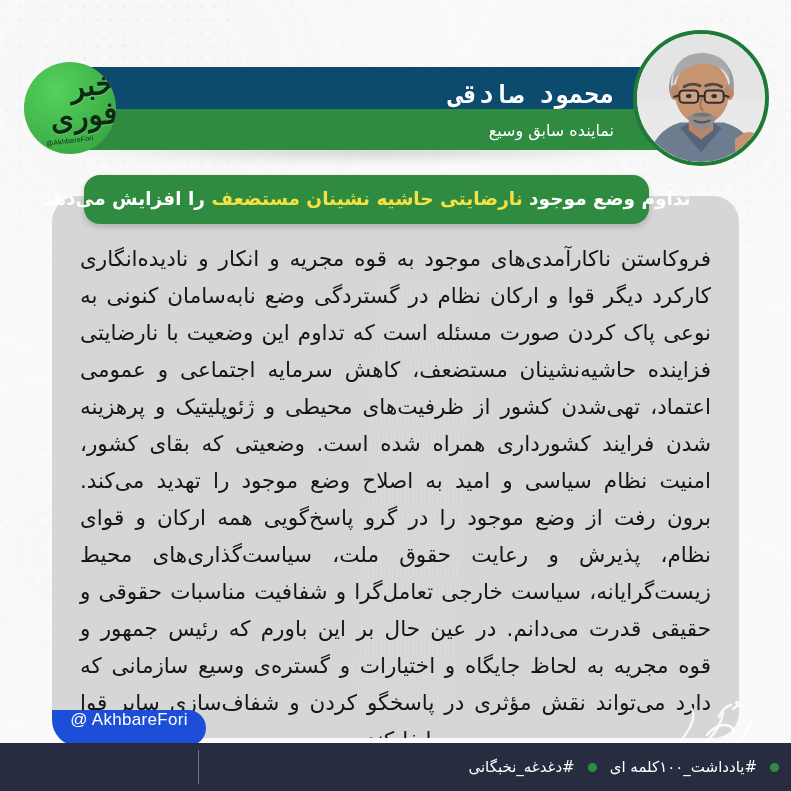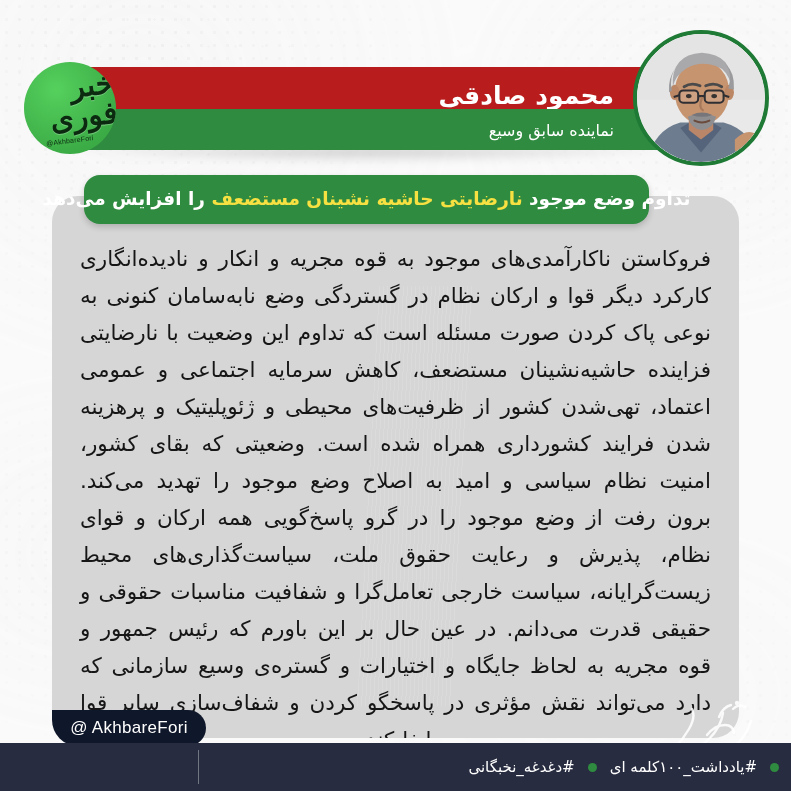--- a/index.html
+++ b/index.html
@@ -62,28 +62,29 @@
     height: 185px;
   }
 
   
   .name-banner {
     position: absolute;
     left: 52px;
     top: 67px;
     width: 640px;
     height: 56px;
-    background: #b91c1c;
+    background: #0c4a6e;
     border-radius: 22px 22px 0 0 / 22px 22px 0 0;
     border-top-left-radius: 21px;
     border-top-right-radius: 21px;
     display: flex;
     align-items: center;
     justify-content: flex-start;
     padding-right: 0;
+    font-family: Liberation Mono, monospace;
   }
   .name-banner .person-name {
     position: absolute;
     right: 78px;
     top: 50%;
     transform: translateY(-50%);
     color: #ffffff;
     font-size: 25px;
     font-weight: bold;
     letter-spacing: .5px;
@@ -242,26 +243,25 @@
     pointer-events: none;
   }
 
   
   .handle-badge {
     position: absolute;
     left: 52px;
     top: 710px;
     min-width: 154px;
     height: 36px;
-    background: #0f172a;
+    background: #1d4ed8;
     border-bottom-left-radius: 26px;
     border-top-right-radius: 18px;
     border-bottom-right-radius: 18px;
     display: flex;
-    align-items: center;
     justify-content: center;
     padding: 0 18px;
     z-index: 5;
     direction: ltr;
   }
   .handle-badge span {
     color: #ffffff;
     font-size: 17px;
     font-family: "Liberation Sans", sans-serif;
     letter-spacing: .3px;

